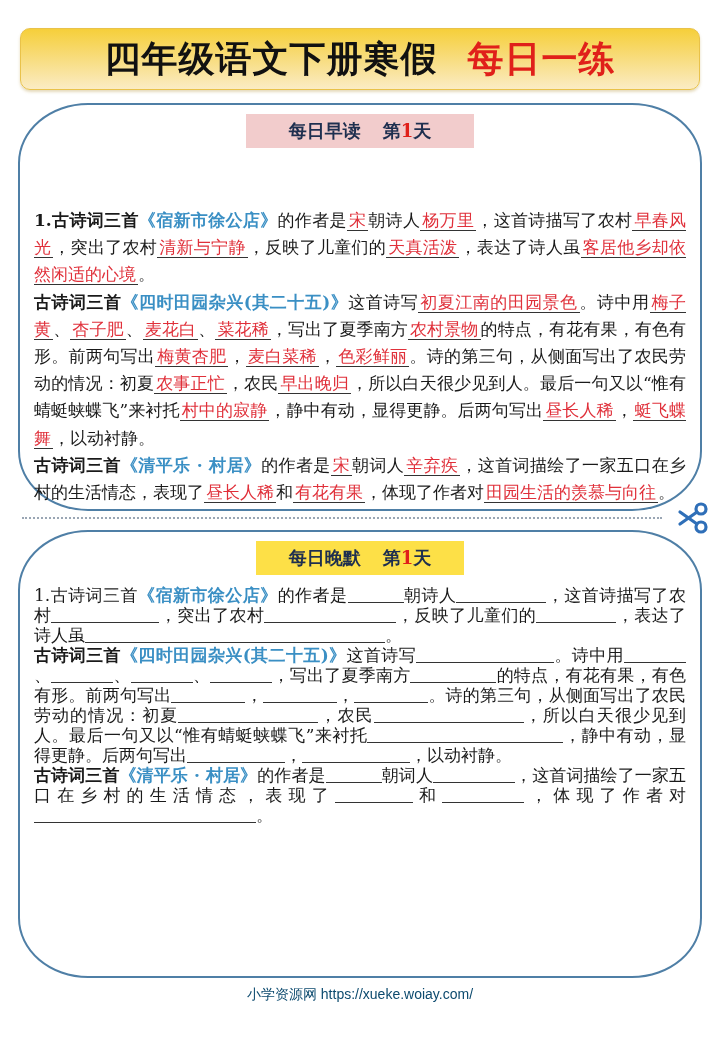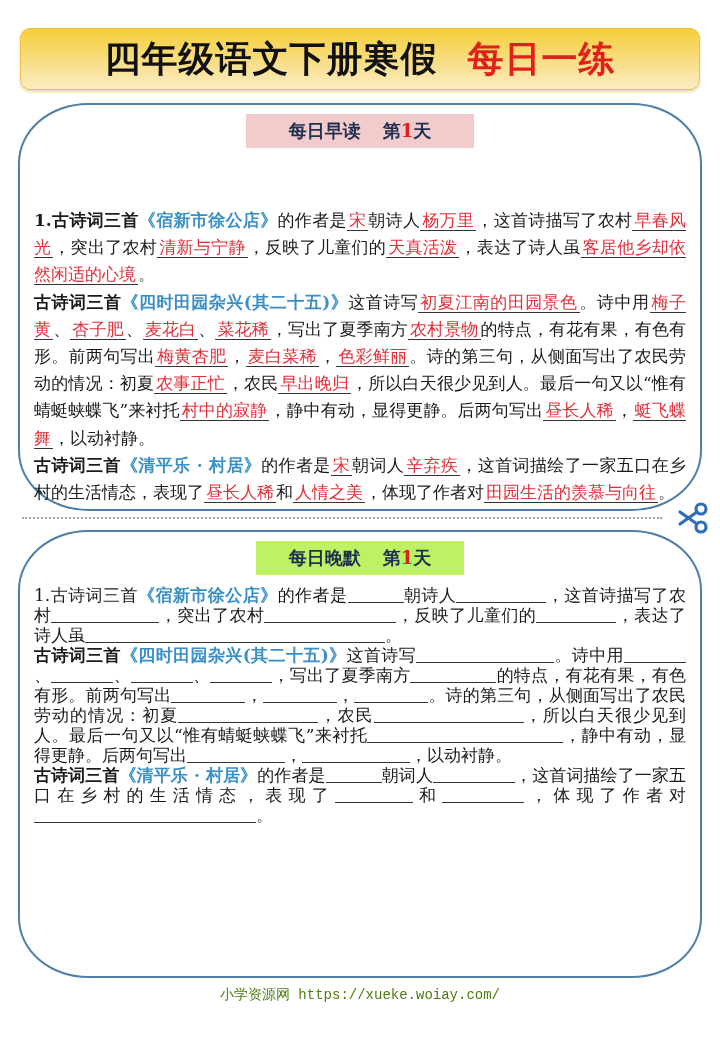--- a/index.html
+++ b/index.html
@@ -28,21 +28,21 @@
     .panel.top { top: 103px; height: 408px; }
     .panel.bottom { top: 530px; height: 448px; }
 
     .section-tag {
       position: absolute; left: 50%; transform: translateX(-50%);
       height: 34px; padding: 0 4px;
       display: flex; align-items: center; gap: 22px;
       font-family: "DejaVu Serif", serif; font-weight: bold; font-size: 18px; color: #1e2f4f;
     }
     .panel.top .section-tag { top: 9px; background: #f2cccc; width: 228px; justify-content: center; }
-    .panel.bottom .section-tag { top: 9px; background: #bef264; width: 208px; justify-content: center; }
+    .panel.bottom .section-tag { top: 9px; background: #fde047; width: 208px; justify-content: center; }
     .section-tag .daynum { color: #e0201a; }
 
     .text {
       position: absolute; left: 14px; right: 14px;
       font-size: 17px; line-height: 27.2px; text-align: justify;
     }
     .panel.top .text { top: 64px; margin-top: 38px; }
     .panel.bottom .text { top: 53px; line-height: 19px; }
 
     .b { font-weight: bold; }
@@ -53,22 +53,22 @@
     .cut-line {
       position: absolute; left: 22px; top: 517px; width: 640px; height: 0;
       border-top: 2px dotted #9aa6b4;
     }
     .scissors {
       position: absolute; left: 674px; top: 500px; width: 36px; height: 36px;
     }
 
     .footer {
       position: absolute; top: 986px; left: 0; width: 720px; text-align: center;
-      font-family: Liberation Mono, monospace;
-      font-size: 14px; color: #4d7c0f;
+      font-family: Liberation Sans, sans-serif;
+      font-size: 14px; color: #0c4a6e;
     }
   </style>
 </head>
 <body>
 
 <div class="banner">
   <span class="t1">四年级语文下册寒假</span>
   <span class="t3">每日一练</span>
 </div>
 
@@ -78,21 +78,21 @@
     <span><span>第</span><span class="daynum">1</span><span>天</span></span>
   </div>
   <div class="text">
     <p>
       <span class="b">1.古诗词三首</span><span class="title">《宿新市徐公店》</span><span>的作者是</span><span class="ans">宋</span><span>朝诗人</span><span class="ans">杨万里</span><span>，这首诗描写了农村</span><span class="ans">早春风光</span><span>，突出了农村</span><span class="ans">清新与宁静</span><span>，反映了儿童们的</span><span class="ans">天真活泼</span><span>，表达了诗人虽</span><span class="ans">客居他乡却依然闲适的心境</span><span>。</span>
     </p>
     <p>
       <span class="b">古诗词三首</span><span class="title">《四时田园杂兴(其二十五)》</span><span>这首诗写</span><span class="ans">初夏江南的田园景色</span><span>。诗中用</span><span class="ans">梅子黄</span><span>、</span><span class="ans">杏子肥</span><span>、</span><span class="ans">麦花白</span><span>、</span><span class="ans">菜花稀</span><span>，写出了夏季南方</span><span class="ans">农村景物</span><span>的特点，有花有果，有色有形。前两句写出</span><span class="ans">梅黄杏肥</span><span>，</span><span class="ans">麦白菜稀</span><span>，</span><span class="ans">色彩鲜丽</span><span>。诗的第三句，从侧面写出了农民劳动的情况：初夏</span><span class="ans">农事正忙</span><span>，农民</span><span class="ans">早出晚归</span><span>，所以白天很少见到人。最后一句又以“惟有蜻蜓蛱蝶飞”来衬托</span><span class="ans">村中的寂静</span><span>，静中有动，显得更静。后两句写出</span><span class="ans">昼长人稀</span><span>，</span><span class="ans">蜓飞蝶舞</span><span>，以动衬静。</span>
     </p>
     <p>
-      <span class="b">古诗词三首</span><span class="title">《清平乐 · 村居》</span><span>的作者是</span><span class="ans">宋</span><span>朝词人</span><span class="ans">辛弃疾</span><span>，这首词描绘了一家五口在乡村的生活情态，表现了</span><span class="ans">昼长人稀</span><span>和</span><span class="ans">人情之美</span><span>，体现了作者对</span><span class="ans">田园生活的羡慕与向往</span><span>。</span>
+      <span class="b">古诗词三首</span><span class="title">《清平乐 · 村居》</span><span>的作者是</span><span class="ans">宋</span><span>朝词人</span><span class="ans">辛弃疾</span><span>，这首词描绘了一家五口在乡村的生活情态，表现了</span><span class="ans">昼长人稀</span><span>和</span><span class="ans">有花有果</span><span>，体现了作者对</span><span class="ans">田园生活的羡慕与向往</span><span>。</span>
     </p>
   </div>
 </div>
 
 <div class="cut-line"></div>
 <svg class="scissors" viewBox="0 0 36 36">
   <g fill="none" stroke="#2f6fb8" stroke-width="3.2" stroke-linecap="round">
     <circle cx="27" cy="9" r="5"></circle>
     <circle cx="27" cy="27" r="5"></circle>
     <path d="M23 12 L6 24"></path>

